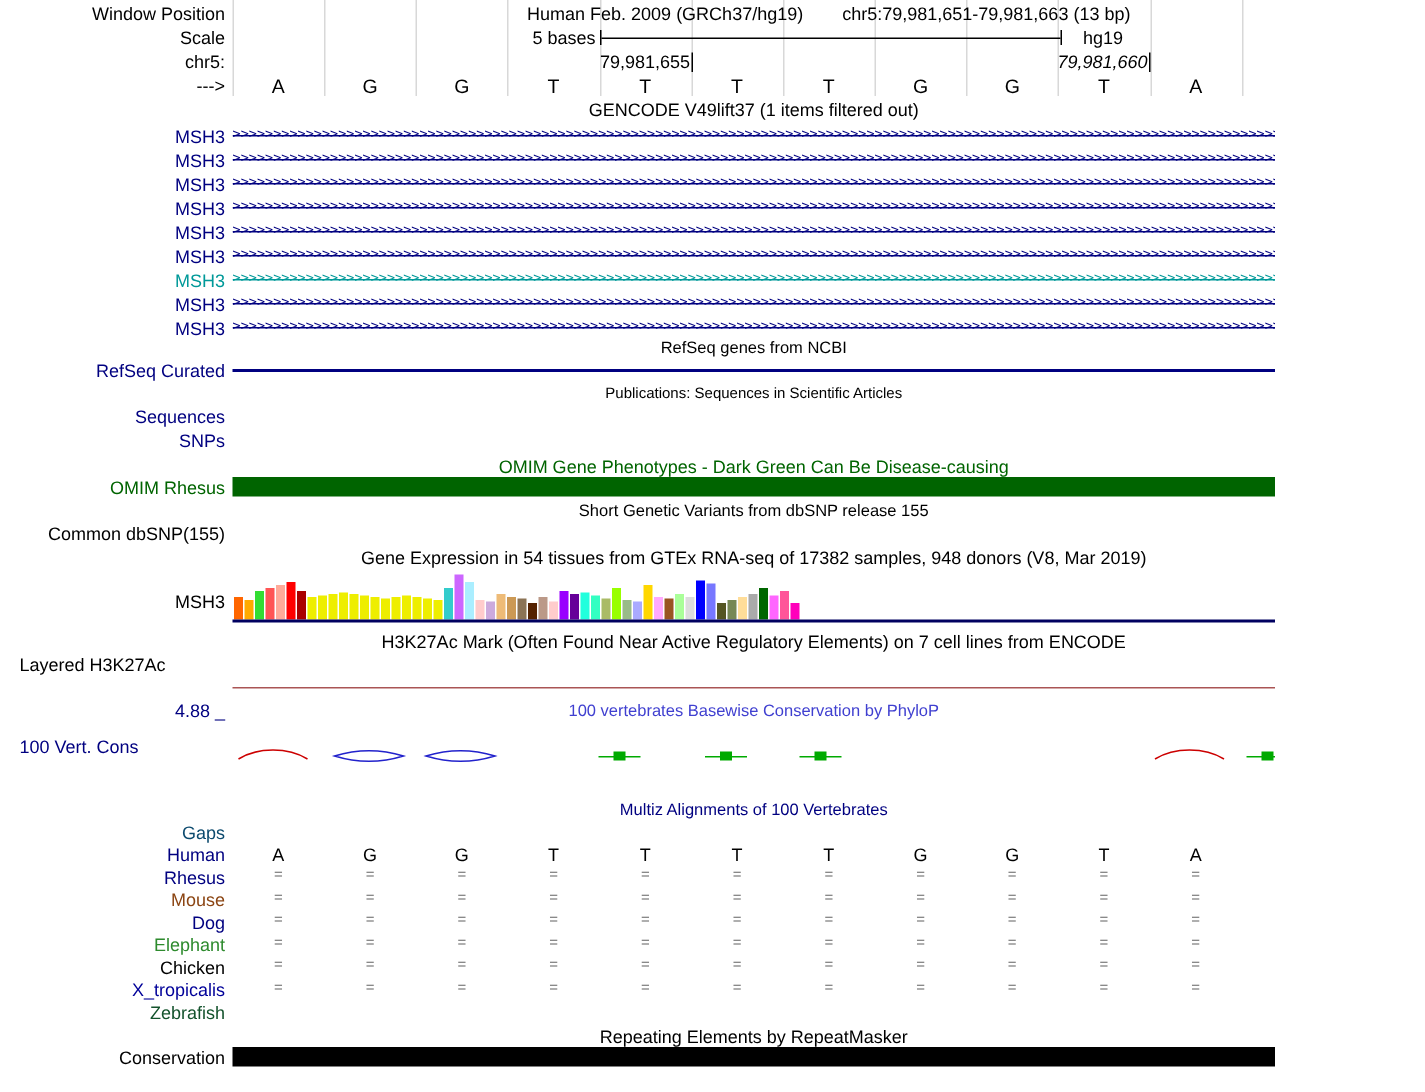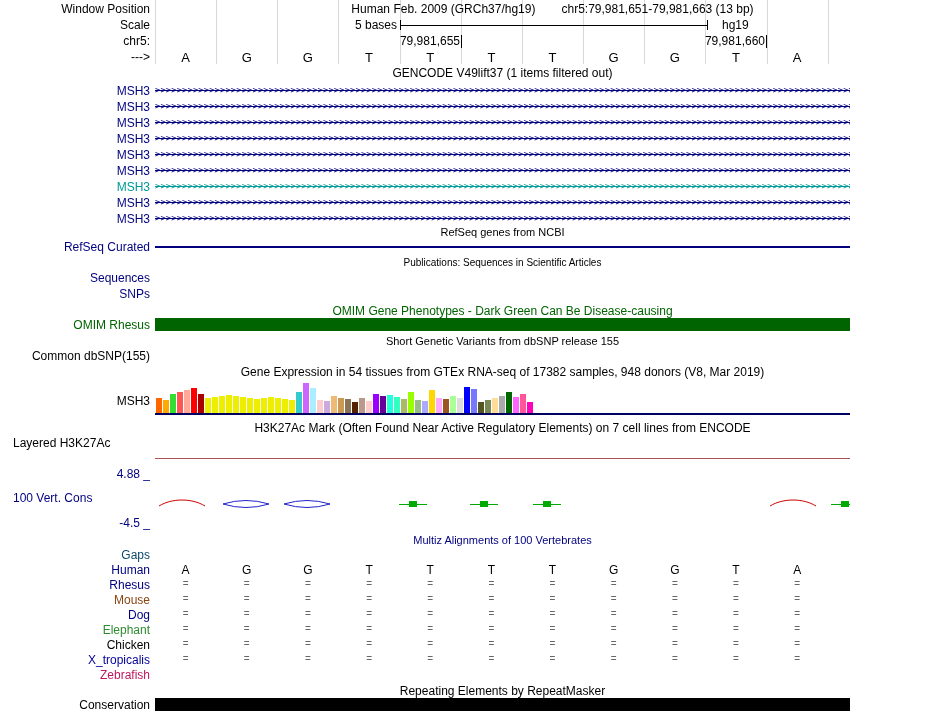--- a/index.html
+++ b/index.html
@@ -19,21 +19,21 @@
   .centerwrap { position:absolute; left:155px; right:0; top:0; display:flex; justify-content:center; gap:26px; white-space:nowrap; }
 
   .scale-value { position:absolute; right:553px; top:0;text-align:center; }
   .scalebar { position:absolute; left:400px; top:2px; width:306px; height:10px;
               border-left:1px solid #000; border-right:1px solid #000; }
   .scalebar::after { content:""; position:absolute; left:0; right:0; top:5px; border-top:1px solid #000; }
   .hg19 { position:absolute; left:722px; top:0; }
 
   .coord { position:absolute; top:0; }
   .coord-left { right:490px; }
-  .coord-right { right:185px; }
+  .coord-right { right:185px;font-style:italic; }
   .ctick { position:absolute; top:1px; width:1px; height:13px; background:#000; }
 
   .basecells, .mzcells { position:absolute; left:155px; right:0; top:0; display:flex; }
   .bcell { flex:1; text-align:center; font-size:13px; color:#000; }
 
   .ctitle { position:absolute; left:155px; right:0; text-align:center; white-space:nowrap; }
   .t12 { font-size:12px; } .t11 { font-size:11px; } .t10 { font-size:10px; }
 
   .generow { position:absolute; left:0; width:950px; height:14px; }
   .arrows { position:absolute; left:155px; right:0; top:1px; height:11px; overflow:hidden;
@@ -244,28 +244,26 @@
       <div class="gbar" style="left: 371px; height: 11px; background: rgb(255, 0, 187);"></div>
     </div>
   <div class="hline gtex-baseline"></div>
 
   <div class="ctitle t12" style="top:421px">H3K27Ac Mark (Often Found Near Active Regulatory Elements) on 7 cell lines from ENCODE</div>
   <div class="trow" style="top:436px">
     <span class="lbl leftlbl">Layered H3K27Ac</span>
   </div>
   <div class="hline h3k-line"></div>
 
+  <div class="ctitle t11 consblue" style="top:468px">100 vertebrates Basewise Conservation by PhyloP</div>
   <div class="trow" style="top:467px">
     <span class="lbl navy">4.88 _</span>
   </div>
   <div class="trow" style="top:491px">
     <span class="lbl leftlbl navy">100 Vert. Cons</span>
-  </div>
-  <div class="trow" style="top:516px">
-    <span class="lbl navy">-4.5 _</span>
   </div>
   <svg id="cons-svg" width="795" height="32">
       <path d="M 4 18 C 17 10, 37 10, 50 18" fill="none" stroke="#cc0000"></path>
       <path d="M 68 16 Q 91 9, 114 16 Q 91 23, 68 16 Z" fill="none" stroke="#2222cc"></path>
       <path d="M 129 16 Q 152 9, 175 16 Q 152 23, 129 16 Z" fill="none" stroke="#2222cc"></path>
       <g>
         <rect x="244" y="16" width="28" height="1" fill="#00aa00"></rect>
         <rect x="254" y="13" width="8" height="6" fill="#00aa00"></rect>
       </g>
       <g>
@@ -409,21 +407,21 @@
           <span class="mzc mzeq">=</span>
           <span class="mzc mzeq">=</span>
           <span class="mzc mzeq">=</span>
           <span class="mzc mzeq">=</span>
           <span class="mzc mzeq">=</span>
           <span class="mzc mzeq">=</span>
           <span class="mzc mzeq">=</span>
         </div>
       </div>
       <div class="trow" style="top: 668px;">
-        <span class="lbl" style="color: #be185d;">Zebrafish</span>
+        <span class="lbl" style="color: #14532d;">Zebrafish</span>
         <div class="mzcells"></div>
       </div>
     </div>
 
   <div class="ctitle t12" style="top:684px">Repeating Elements by RepeatMasker</div>
   <div class="trow" style="top:698px">
     <span class="lbl">Conservation</span>
     <div class="repeat-bar"></div>
   </div>
 

